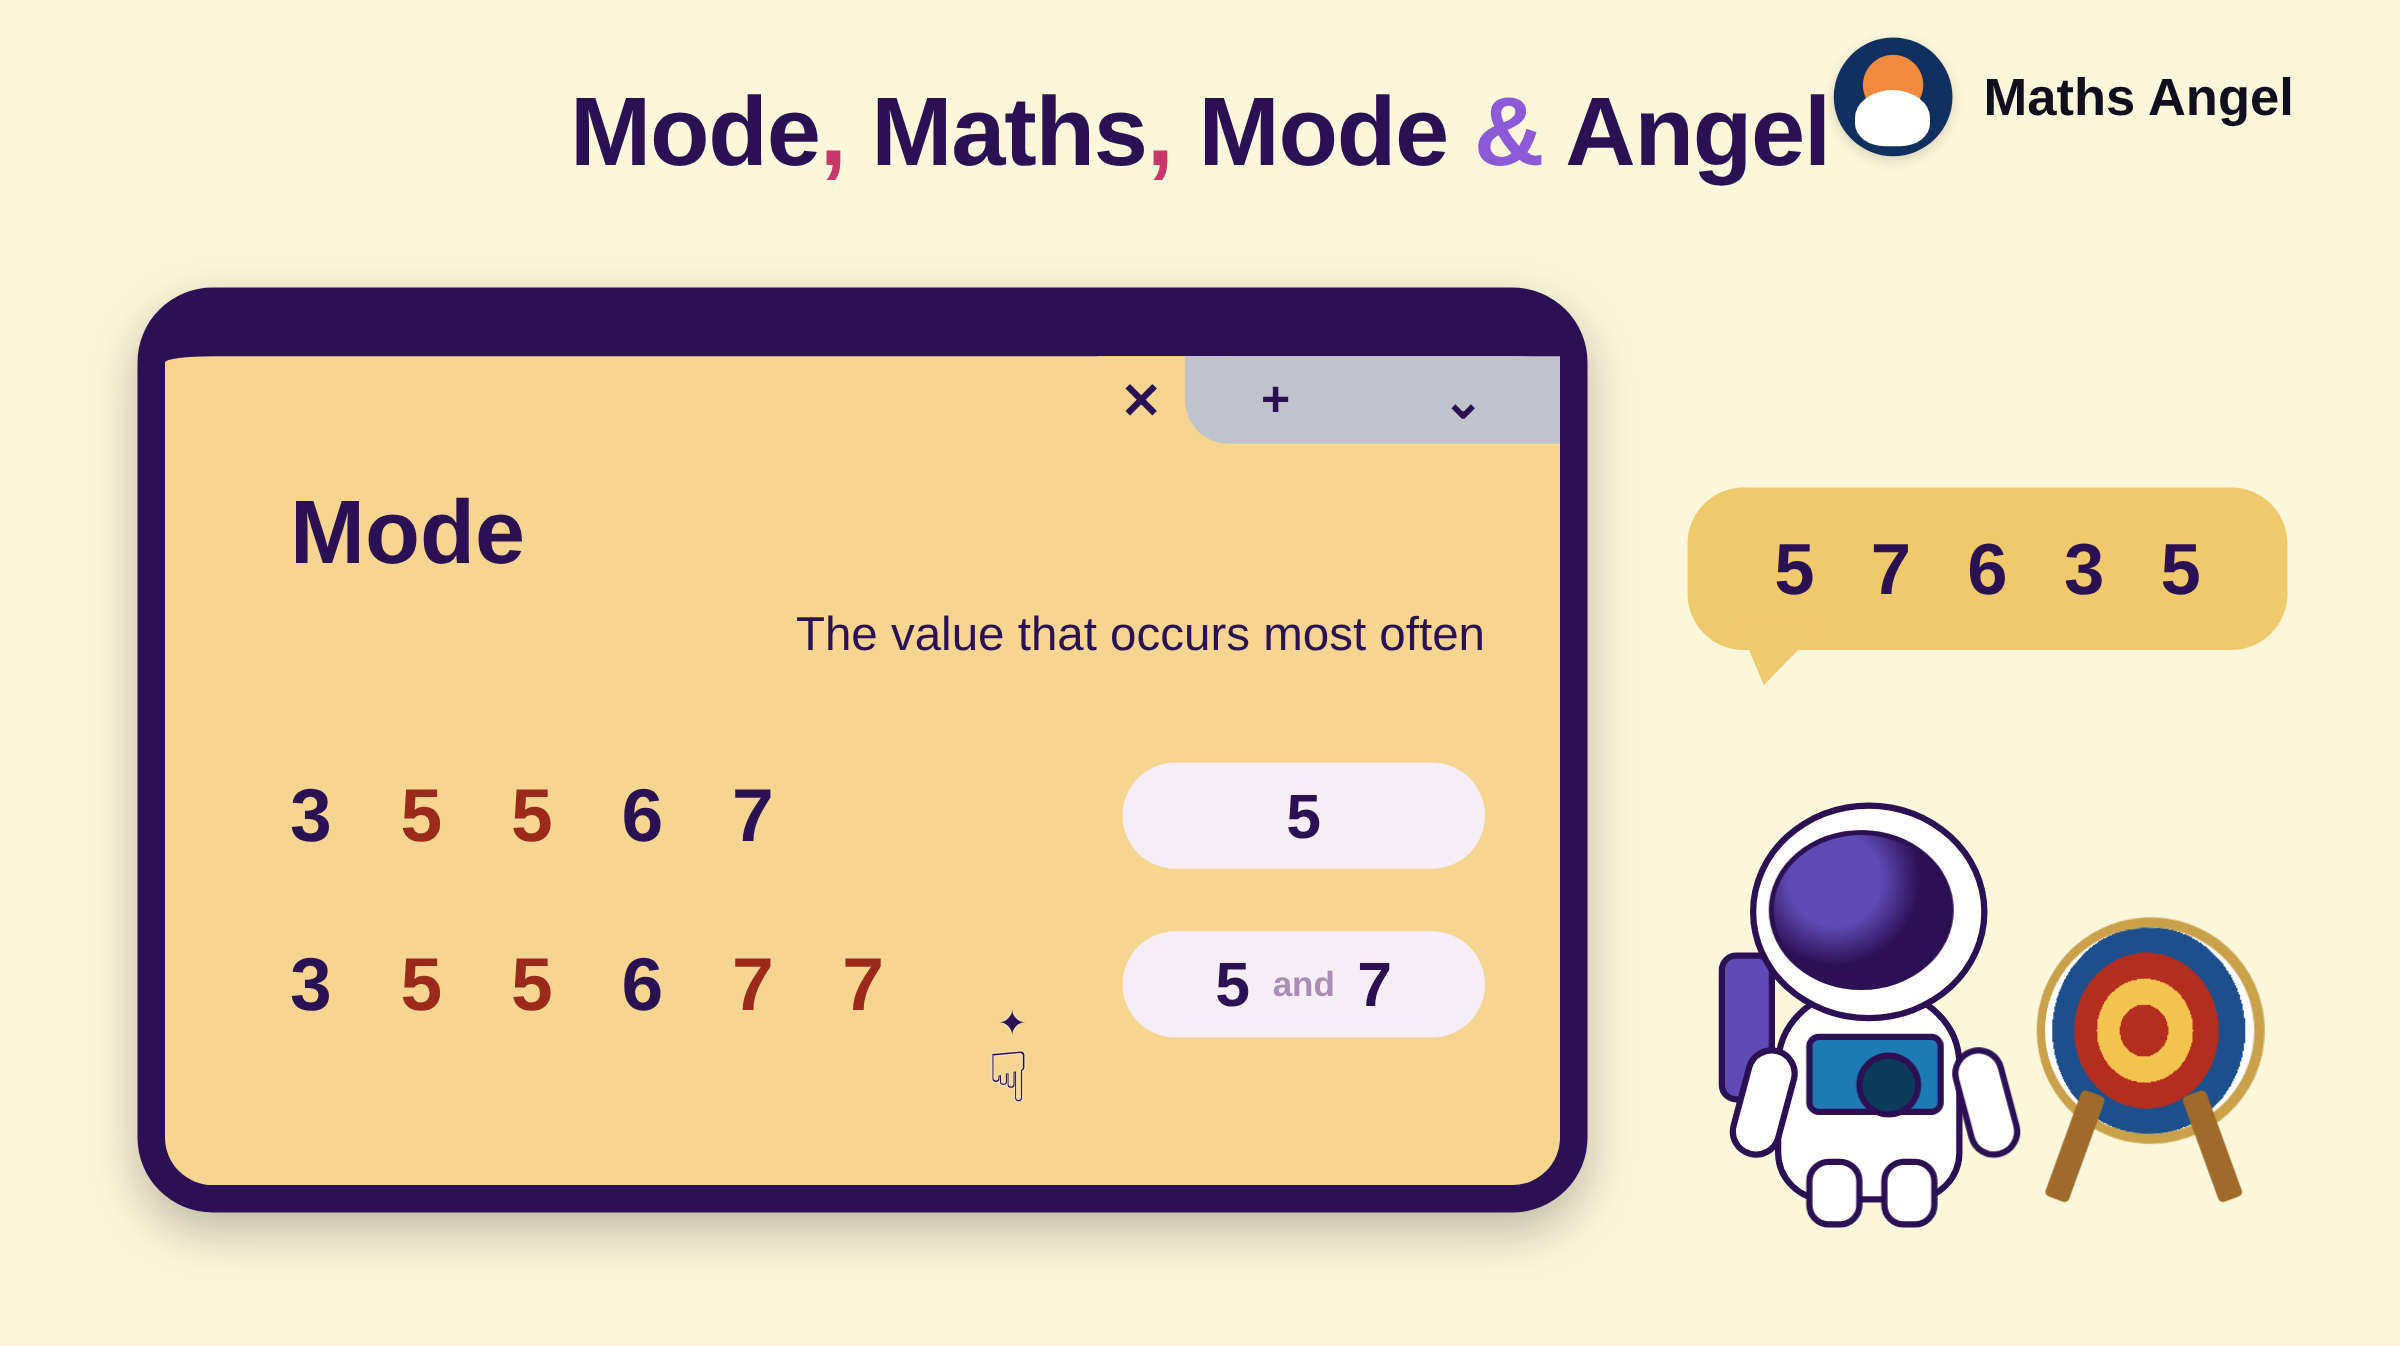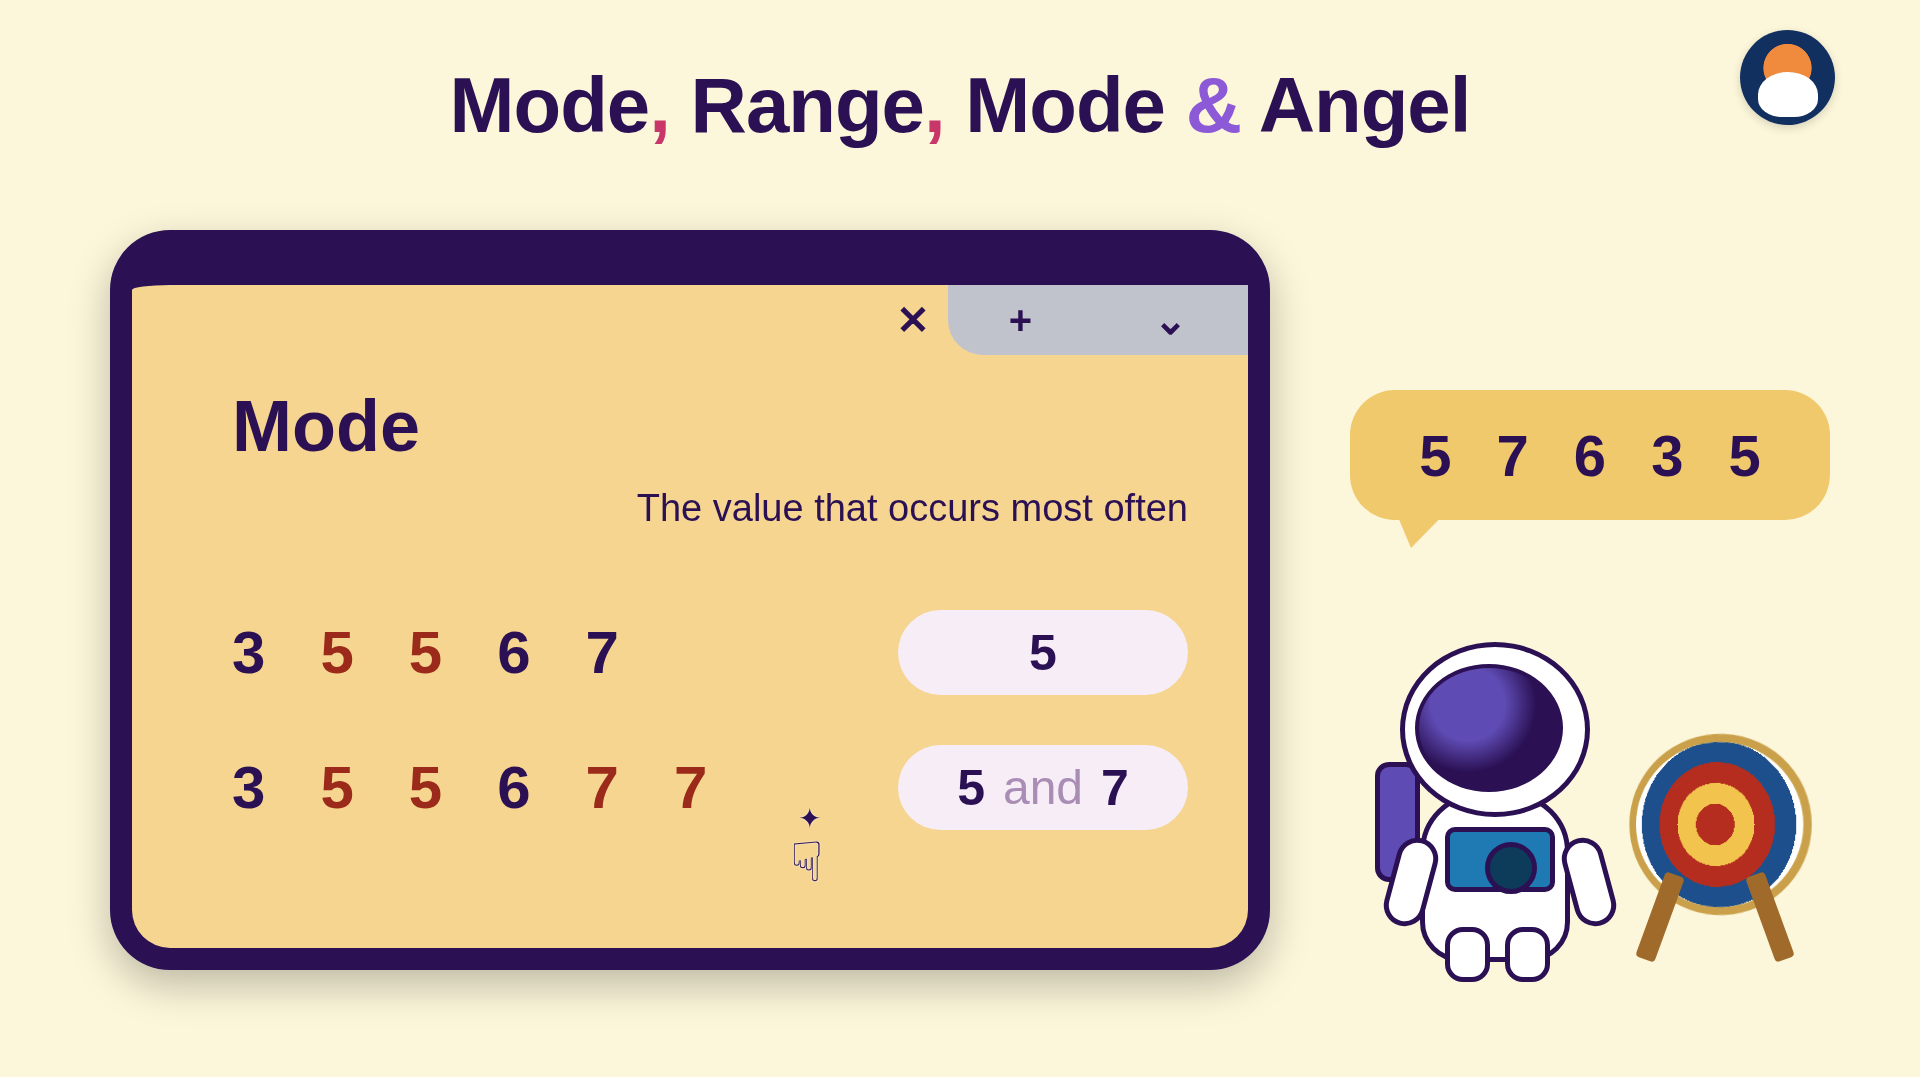--- a/index.html
+++ b/index.html
@@ -77,21 +77,21 @@
     .seq-row .hl { color:#9b2a1a; }
 
     .answer-pill {
       margin-left:auto;
       background:#f7edf7;
       border-radius:50px;
       min-width:290px; height:85px;
       display:flex; align-items:center; justify-content:center;
       font-size:50px; font-weight:800; color:#2b1154;
     }
-    .answer-pill .and { font-weight:400; color:#a98db5; margin:0 18px; font-size:48px; }
+    .answer-pill .and { font-weight:700; color:#a98db5; margin:0 18px; font-size:28px; }
 
     
     .bubble {
       position:absolute; top:390px; right:90px;
       width:480px; height:130px;
       background:#f1c96d;
       border-radius:45px;
       display:flex; align-items:center; justify-content:center;
       gap:45px;
       font-size:58px; font-weight:800; color:#2b1154;
@@ -151,28 +151,29 @@
     .astro .legL{left:70px;} .astro .legR{left:130px;}
     .astro .armL,.astro .armR{position:absolute;top:195px;width:42px;height:90px;background:#fff;border:5px solid #2b1154;border-radius:22px;}
     .astro .armL{left:15px;transform:rotate(15deg);} .astro .armR{right:5px;transform:rotate(-15deg);}
     .astro .pack{position:absolute;top:120px;left:0px;width:45px;height:120px;background:#5e4bb3;border:5px solid #2b1154;border-radius:14px;}
   </style>
 </head>
 <body>
 
 <h1 class="page-title">
   <span>Mode</span><span class="sep">,</span>
-  <span>Range</span><span class="sep">,</span>
+  <span>Maths</span><span class="sep">,</span>
   <span>Mode</span>
   <span class="amp">&amp;</span>
   <span>Angel</span>
 </h1>
 
 <div class="brand">
   <div class="brand-avatar"></div>
+  <span>Maths Angel</span>
 </div>
 
 <div class="card">
   <div class="tab-close">
       <span>✕</span>
     </div>
   <div class="tab-notch">
     <span>+</span>
     <span>⌄</span>
   </div>

